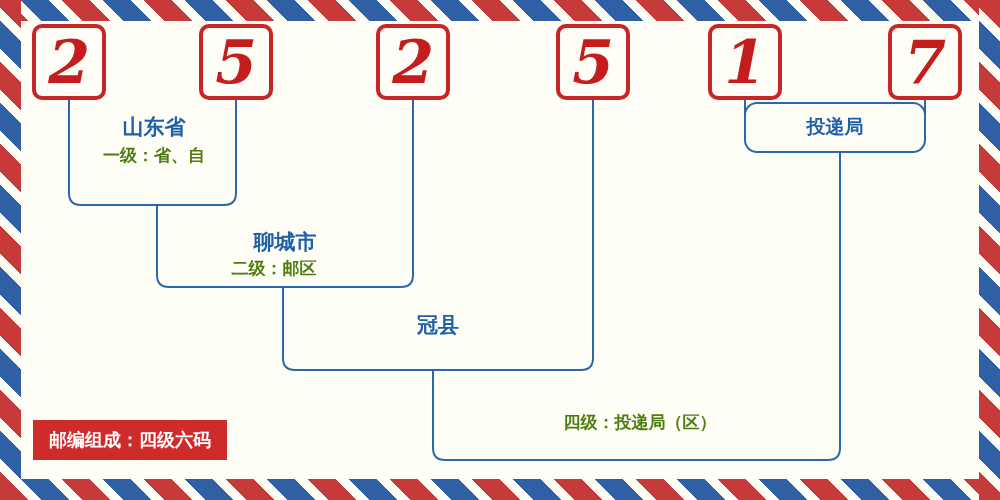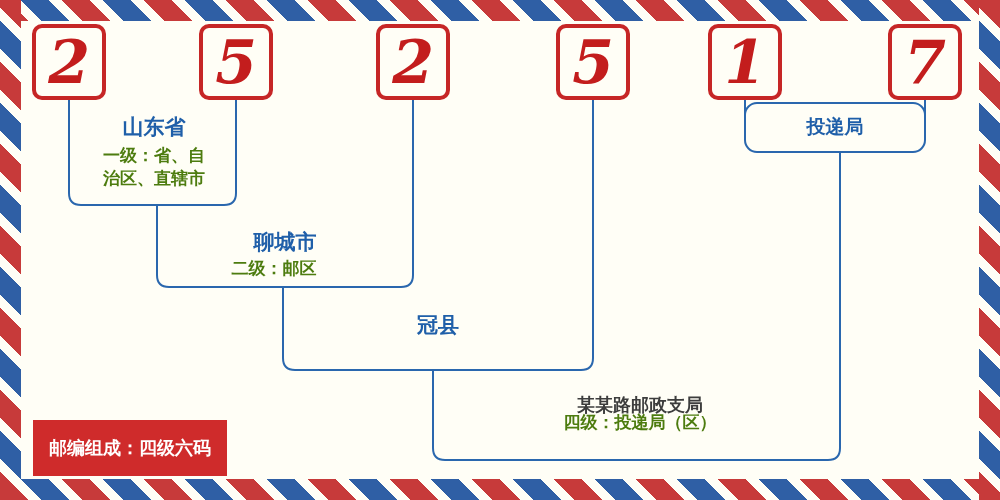--- a/index.html
+++ b/index.html
@@ -67,21 +67,21 @@
     font-weight:bold;
     font-size:18px;
   }
   .badge{
     position:absolute;
     left:33px;top:420px;
     background:#cf2b2b;
     color:#ffffff;
     font-weight:bold;
     font-size:18px;
-    padding:16px 16px;
+    padding:8px 16px;
     white-space:nowrap;
   }
 </style>
 </head>
 <body>
 
 <div class="canvas">
 
   <svg class="connectors" width="1000" height="500" viewBox="0 0 1000 500">
     <g fill="none" stroke="#2a67ae" stroke-width="2" stroke-linecap="round">
@@ -114,27 +114,25 @@
   </div>
   <div class="digit-box" style="left:708px">
     <span>1</span>
   </div>
   <div class="digit-box" style="left:888px">
     <span>7</span>
   </div>
 
   <div class="lbl lbl-title" style="left:154px;top:113px">山东省</div>
   <div class="lbl lbl-desc" style="left:154px;top:144px">一级：省、自</div>
-  <div class="lbl lbl-desc" style="left:154px;top:167px">治区、直辖市</div>
 
   <div class="lbl lbl-title" style="left:285px;top:228px">聊城市</div>
   <div class="lbl lbl-desc" style="left:274px;top:257px">二级：邮区</div>
 
   <div class="lbl lbl-title" style="left:438px;top:311px">冠县</div>
 
-  <div class="lbl lbl-dark" style="left:640px;top:393px">某某路邮政支局</div>
   <div class="lbl lbl-desc" style="left:640px;top:411px">四级：投递局（区）</div>
 
   <div class="lbl lbl-title" style="left:835px;top:114px;font-size:19px">投递局</div>
 
   <div class="badge">邮编组成：四级六码</div>
 
 </div>
 
 </body></html>

